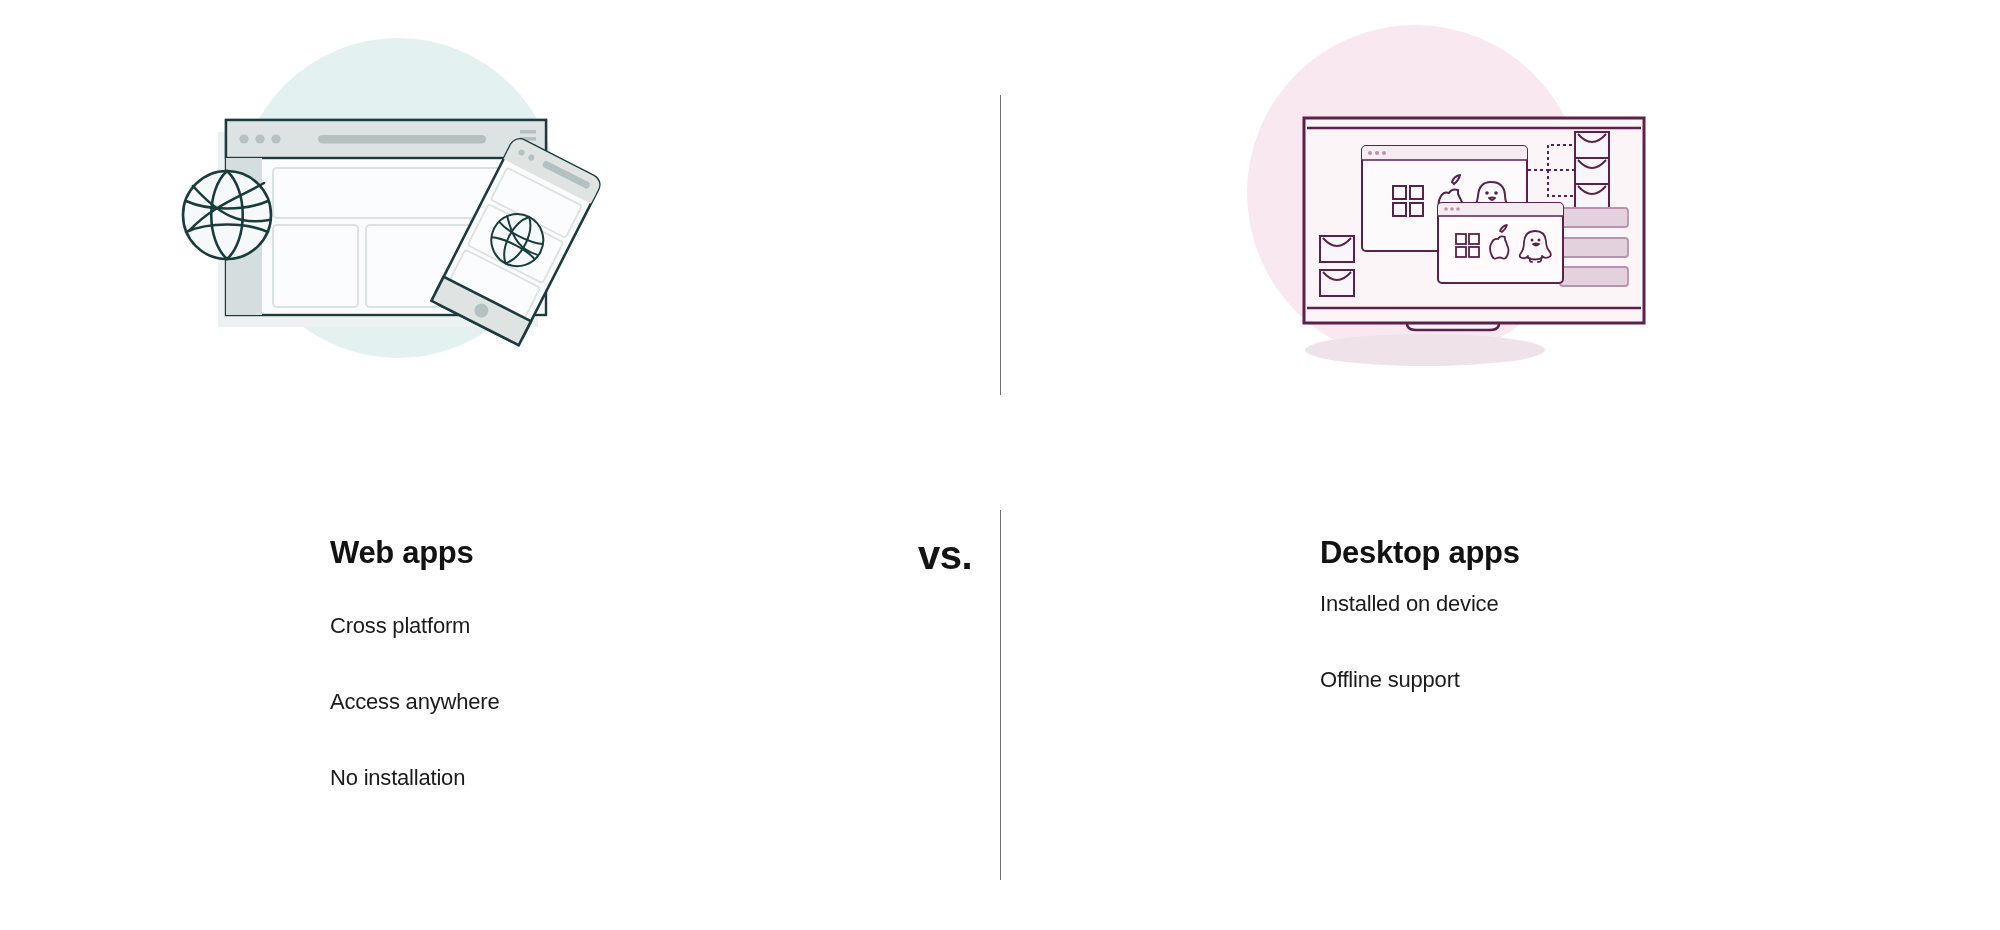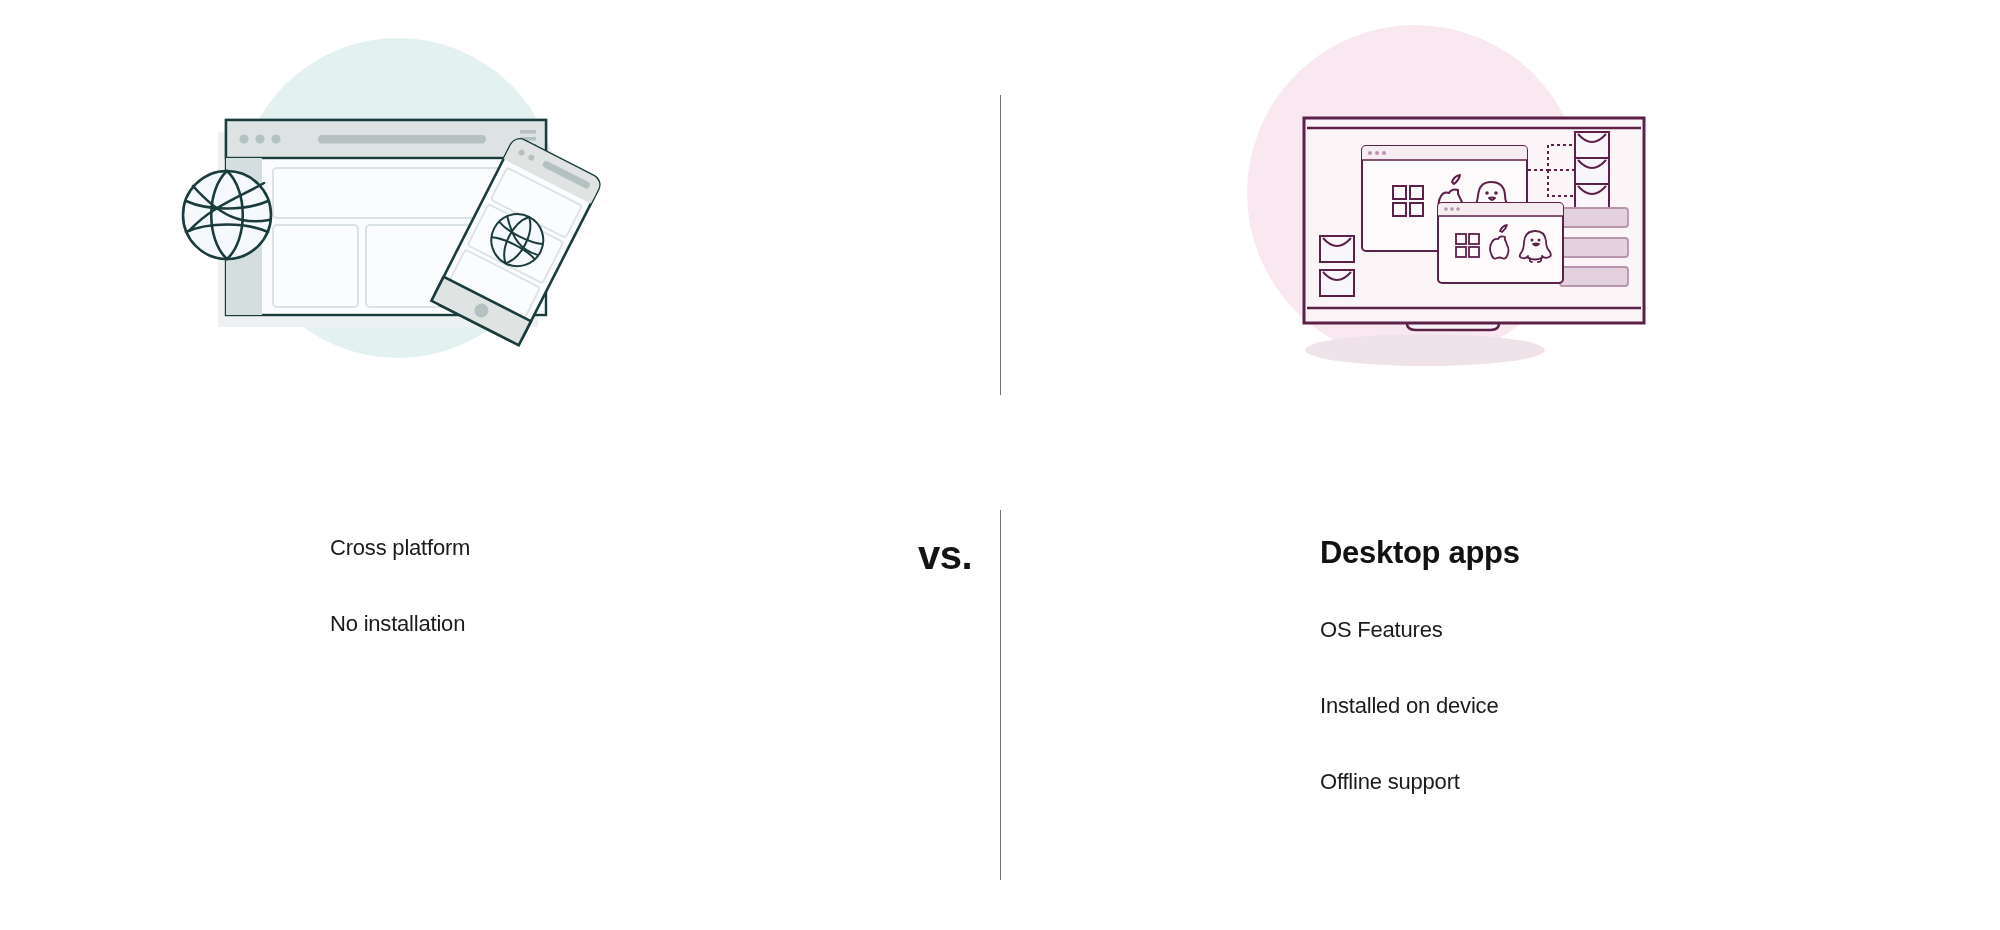--- a/index.html
+++ b/index.html
@@ -29,21 +29,21 @@
 
   
   .col{position:absolute;top:535px;}
   .col.left{left:330px;}
   .col.right{left:1320px;}
 
   .col-title{
     font-size:31px;font-weight:bold;color:#121212;
     margin:0 0 42px 0;letter-spacing:-0.3px;
   }
-  .col.right .col-title{margin-bottom:46px;text-align:right;}
+  .col.right .col-title{margin-bottom:20px;text-align:right;}
   .feature{
     font-size:22px;color:#1b1b1b;margin:0 0 50px 0;
     font-weight:400;letter-spacing:-0.2px;
   }
   .feature:last-child{margin-bottom:0;margin-top:40px;}
 
   
   .illus{position:absolute;}
   .illus svg{display:block;}
   #web-illustration{left:180px;top:20px;}
@@ -251,24 +251,25 @@
         </g>
       </g>
     </svg>
   </div>
 
   <div class="divider top"></div>
   <div class="vs-label">vs.</div>
   <div class="divider bottom"></div>
 
   <div class="col left">
+    <h2 class="col-title">Web apps</h2>
     <p class="feature">Cross platform</p>
+    <p class="feature">Access anywhere</p>
     <p class="feature">No installation</p>
   </div>
 
   <div class="col right">
     <h2 class="col-title">Desktop apps</h2>
-    <p class="feature">OS Features</p>
     <p class="feature">Installed on device</p>
     <p class="feature">Offline support</p>
   </div>
 
 </div>
 
 </body></html>

